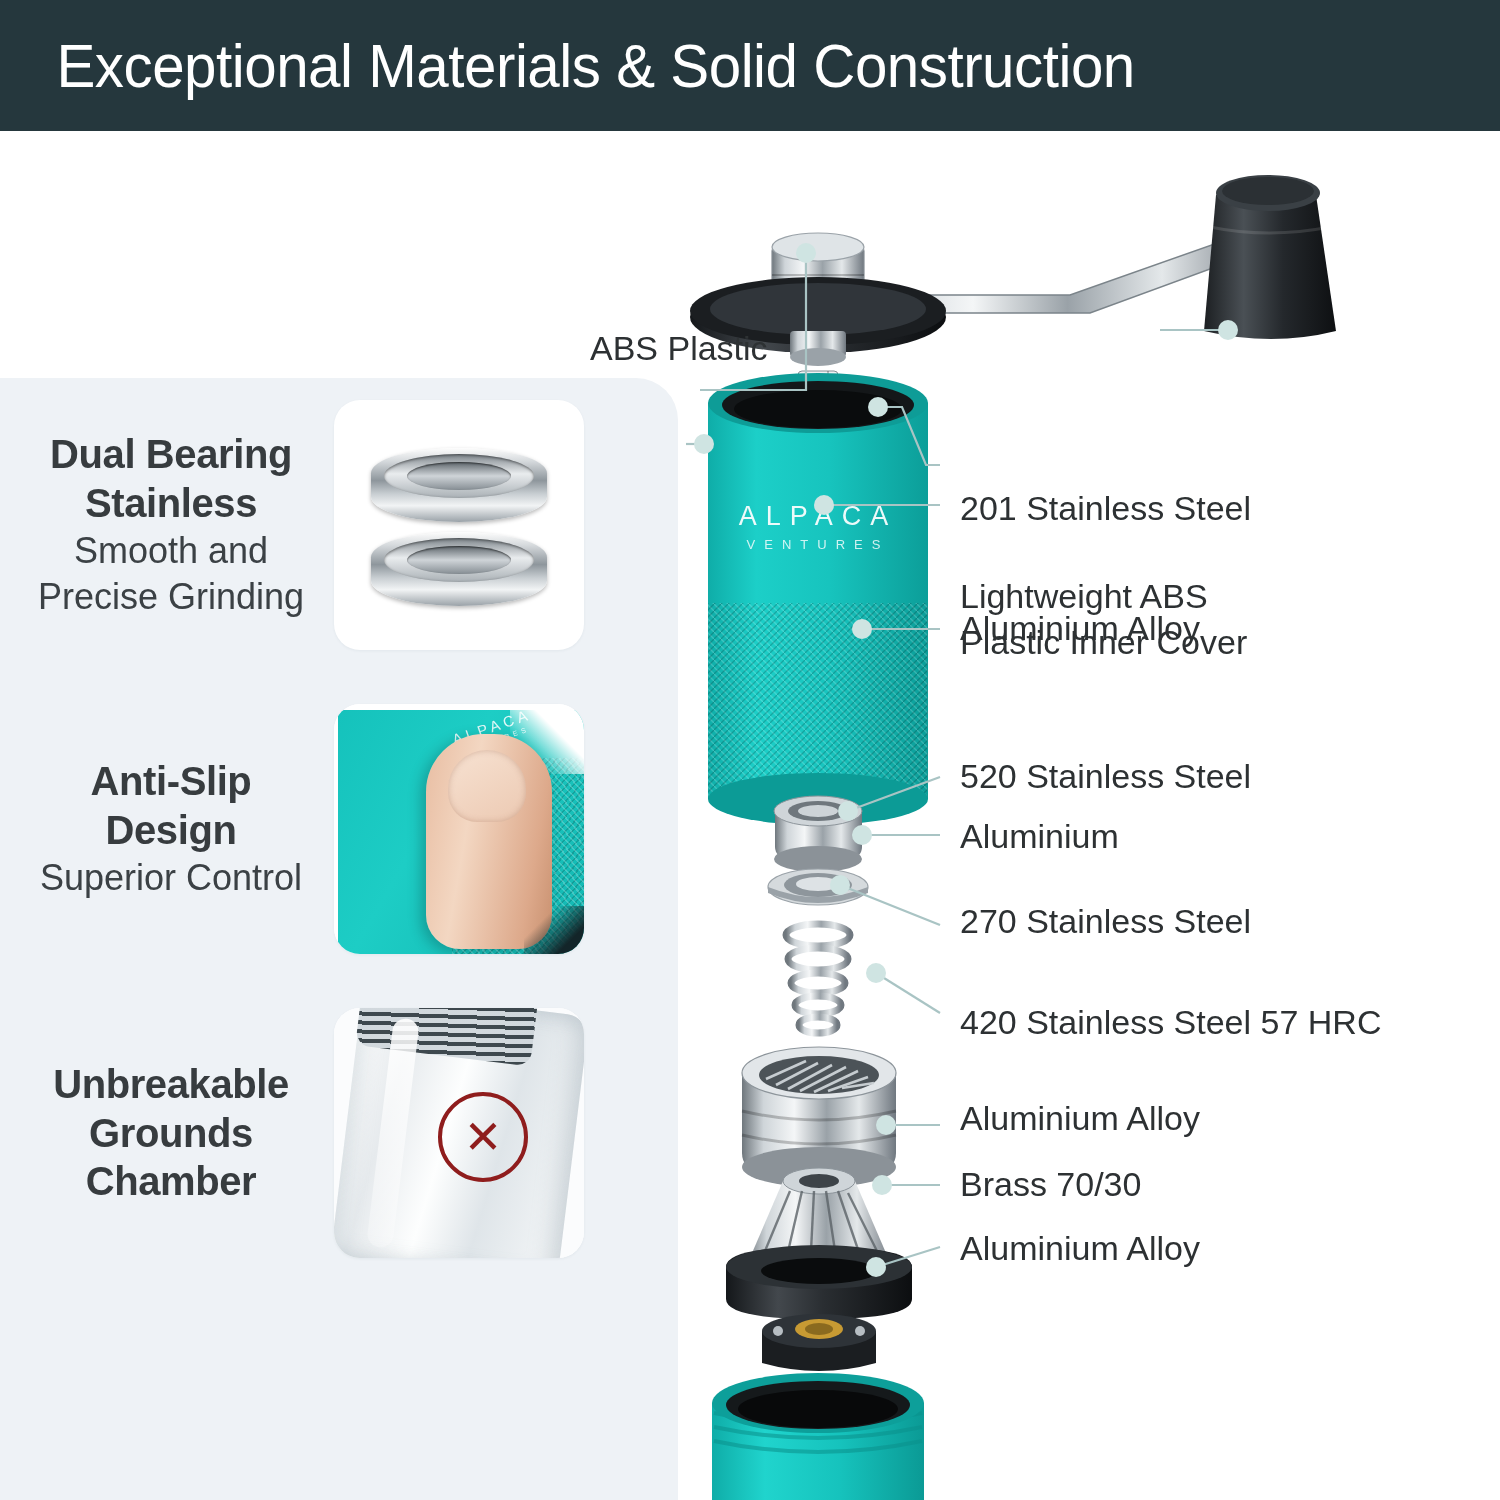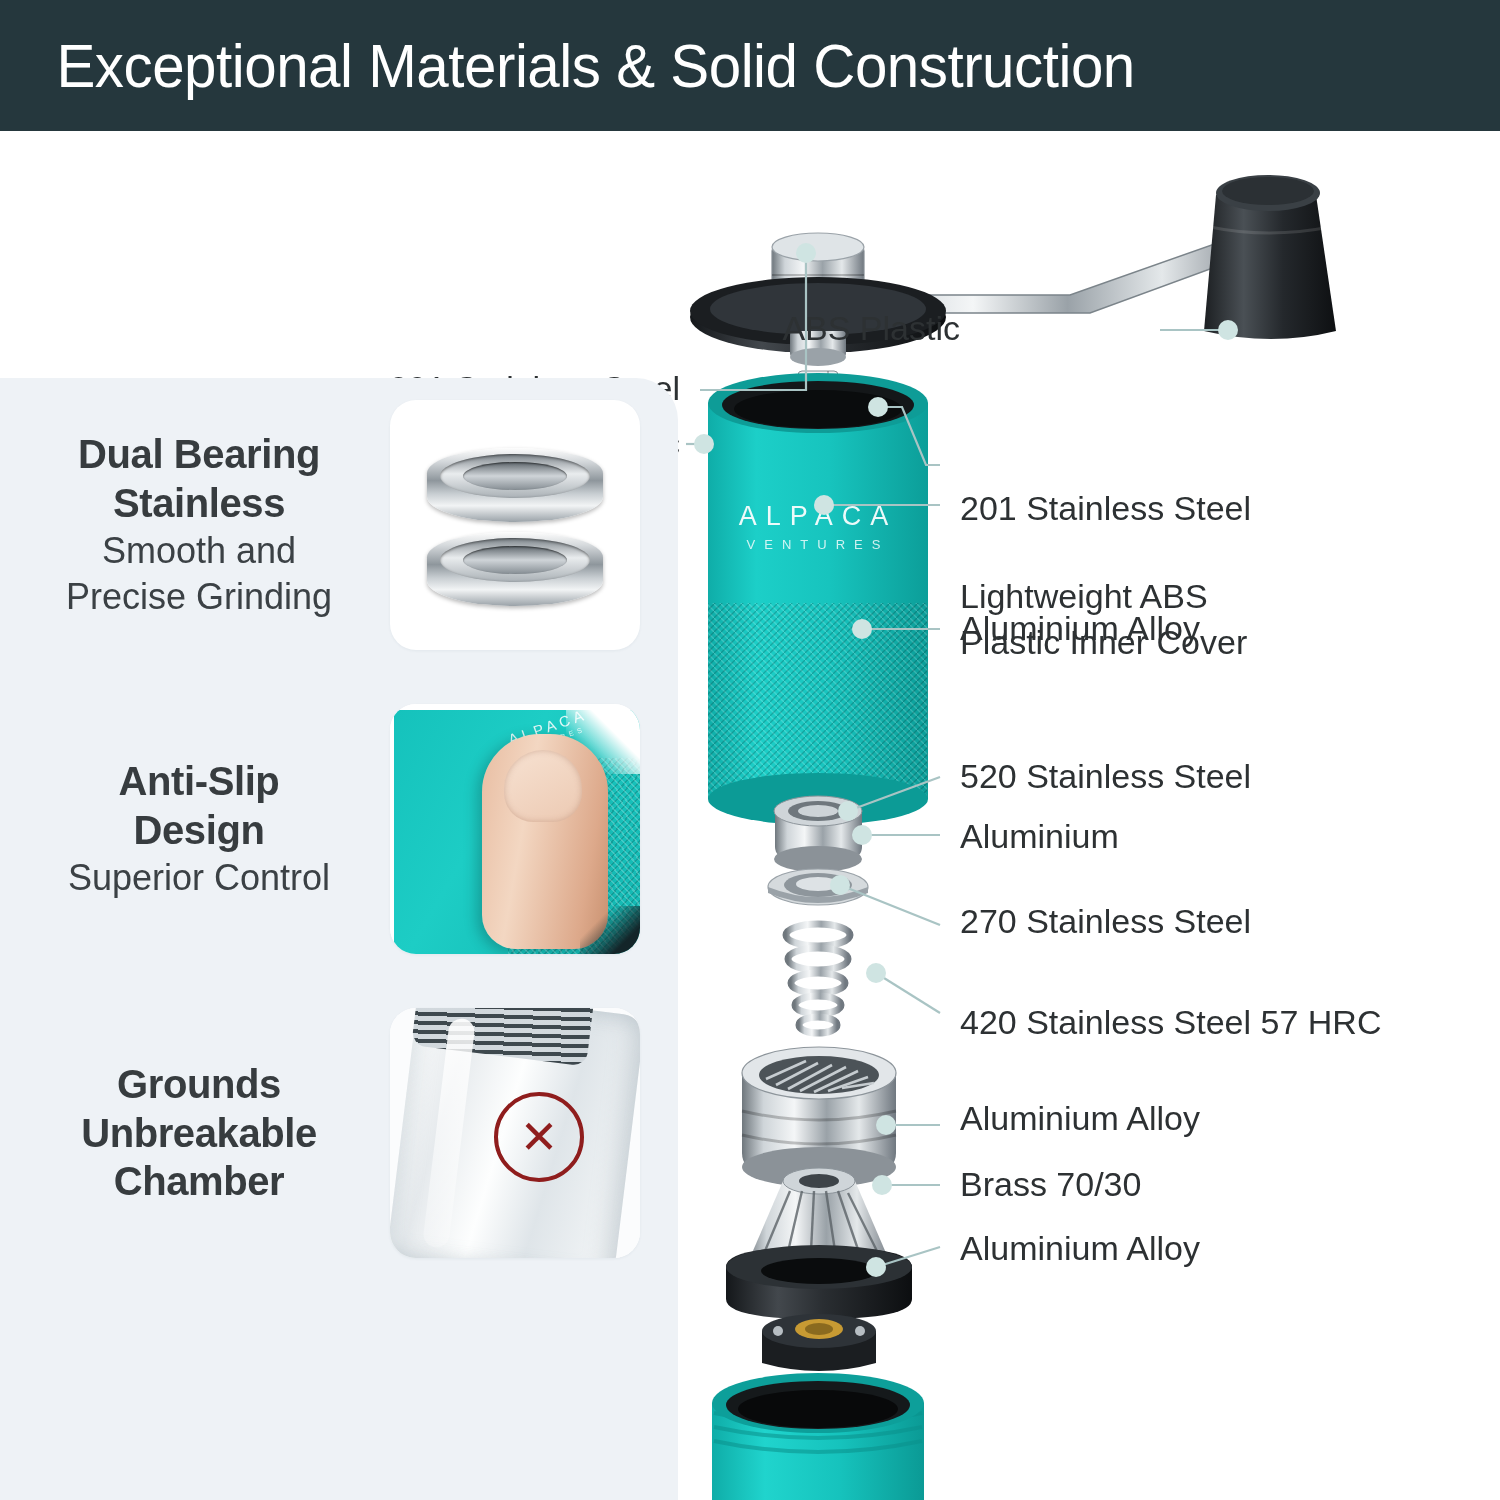--- a/index.html
+++ b/index.html
@@ -34,21 +34,21 @@
     position:absolute;left:0;top:378px;width:678px;height:1122px;
     background:#eef2f6;
     border-top-right-radius:42px;
   }
 
   .feature{
     position:absolute;left:0;width:678px;
     display:flex;align-items:center;
   }
   .feature-text{
-    width:390px;
+    width:334px;
     text-align:center;
     padding-left:8px;
     box-sizing:border-box;
   }
   .feature-title{
     font-size:40px;
     font-weight:bold;
     color:#373c3f;
     line-height:1.22;
     font-family:"Liberation Sans Narrow","Liberation Sans",sans-serif;
@@ -169,21 +169,21 @@
   #diagram svg{position:absolute;left:0;top:0;}
 
   .callout{
     position:absolute;
     font-size:34px;
     color:#2d3133;
     font-family:"Liberation Sans Narrow","Liberation Sans",sans-serif;
     white-space:nowrap;
     line-height:1.24;
   }
-  .callout.right-al{text-align:right;}
+  .callout.right-al{margin-top:20px;}
 </style>
 </head>
 <body>
 
 <div id="header">
   <div id="header-title">Exceptional Materials &amp; Solid Construction</div>
 </div>
 
 <div id="diagram">
 
@@ -485,22 +485,22 @@
           <div id="nail"></div>
         </div>
         <div id="grip-dark"></div>
       </div>
     </div>
   </div>
 
   <div class="feature" style="top:630px;">
     <div class="feature-text">
       <div class="feature-title">
+        <div>Unbreakable</div>
         <div>Grounds</div>
-        <div>Unbreakable</div>
         <div>Chamber</div>
       </div>
     </div>
     <div class="feature-img">
       <div id="jar-illustration">
         <div id="jar-body"></div>
         <div id="jar-neck"></div>
         <div id="jar-shine"></div>
         <div id="no-glass-mark">✕</div>
       </div>

